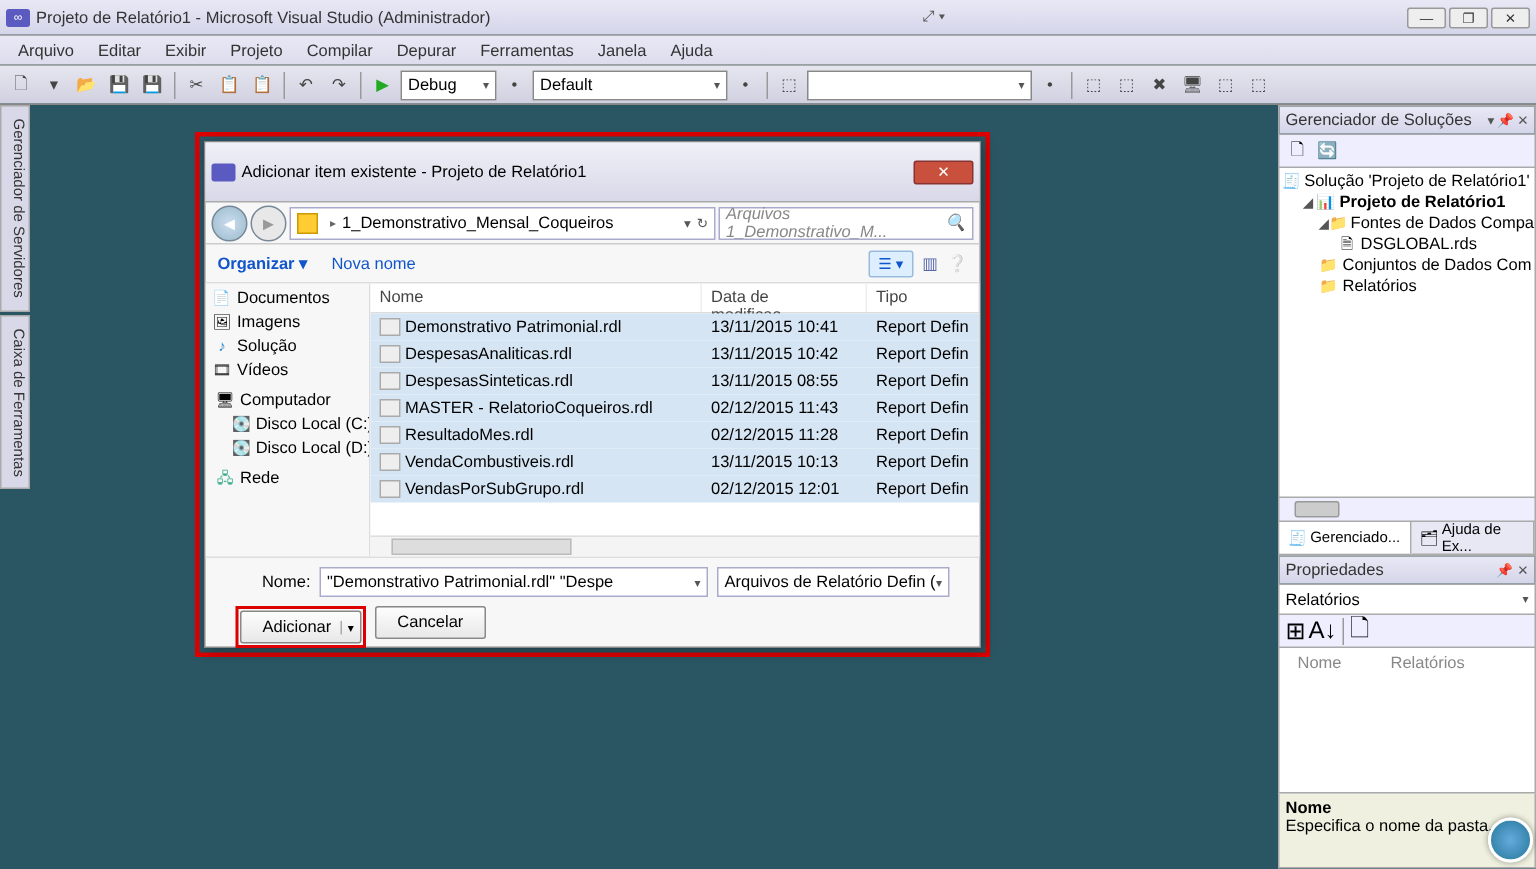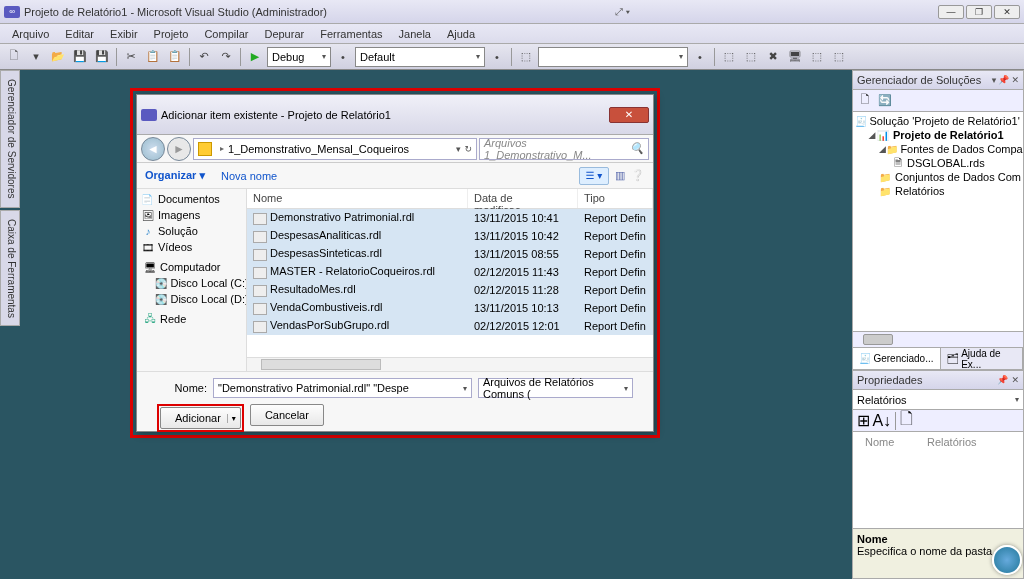--- a/index.html
+++ b/index.html
@@ -392,21 +392,21 @@
     </div>
   </div>
   <div class="dlg-footer">
     <div class="foot-row">
       <label>Nome:</label>
       <div class="name-combo">
             <span>"Demonstrativo Patrimonial.rdl" "Despe</span>
             <span class="tb-arrow">▾</span>
           </div>
       <div class="filter-combo">
-            <span>Arquivos de Relatórios Comuns (</span>
+            <span>Arquivos de Relatório Defin (</span>
             <span class="tb-arrow">▾</span>
           </div>
     </div>
     <div class="foot-btns">
       <span class="btn-red-frame">
         <span class="btn split">
               <span>Adicionar</span>
               <span class="sarrow">▾</span>
             </span>
       </span>

